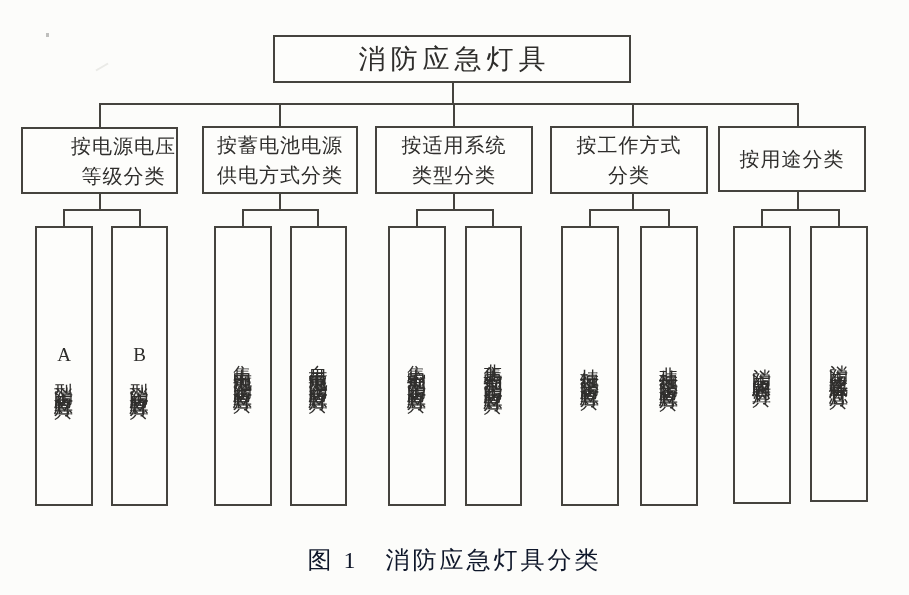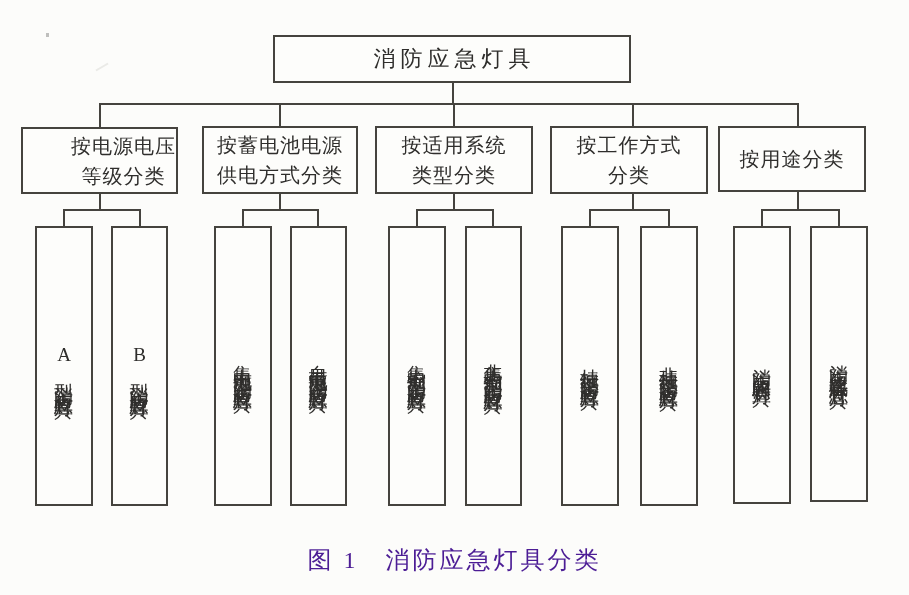--- a/index.html
+++ b/index.html
@@ -20,21 +20,21 @@
     position: absolute;
     box-sizing: border-box;
     border: 2px solid #45433e;
     background: #fdfdfb;
     display: flex;
     align-items: center;
     justify-content: center;
     text-align: center;
   }
   .root-box {
-    font-size: 22px;
+    font-size: 27px;
     letter-spacing: 5px;
   }
   .root-box .lbl { padding-left: 5px; }
   .cat-box {
     font-size: 20px;
     line-height: 1.5;
   }
   .cat-box .lbl {
     white-space: pre-line;
     letter-spacing: 1px;
@@ -57,21 +57,21 @@
     background: #45433e;
   }
   .caption {
     position: absolute;
     left: 0;
     top: 544px;
     width: 100%;
     text-align: center;
     font-size: 24px;
     letter-spacing: 3px;
-    color: #4c1d95;
+    color: #0f172a;
   }
   .speck {
     position: absolute;
     background: #8d8d8b;
     opacity: 0.55;
   }
   .crease {
     position: absolute;
     background: #c9c9c4;
     opacity: 0.35;

